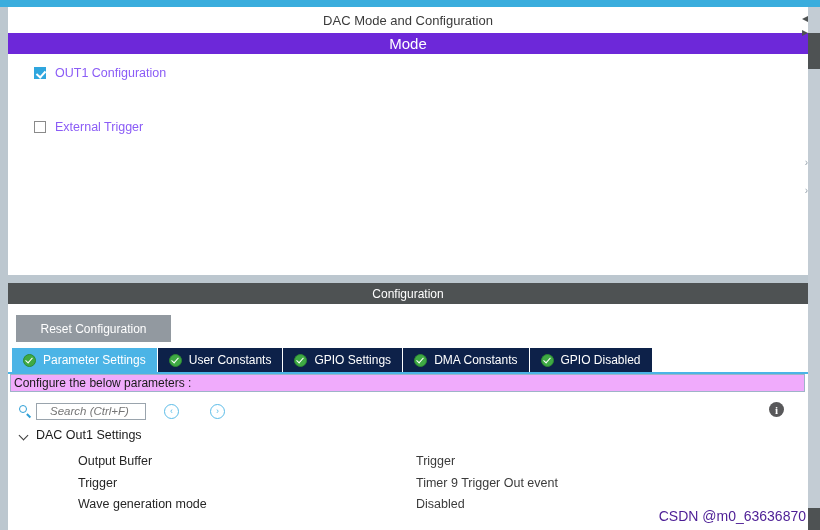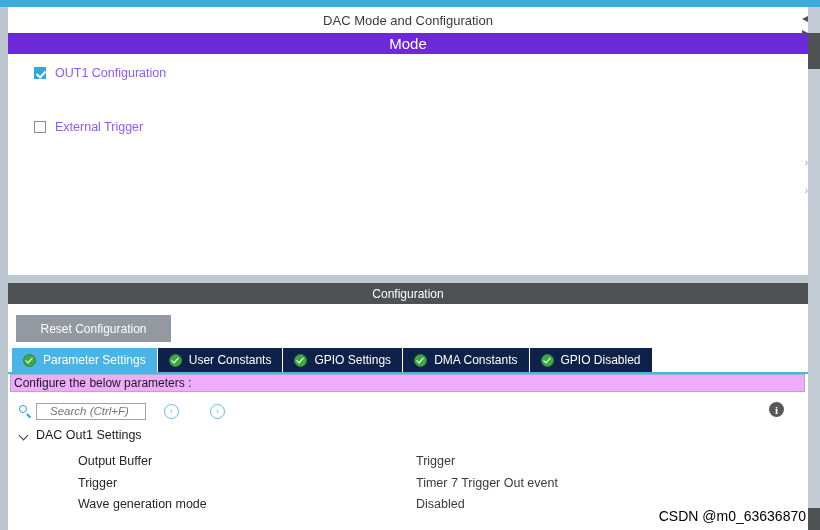--- a/index.html
+++ b/index.html
@@ -193,21 +193,21 @@
   }
   .param-row .pname{position:absolute;left:70px;}
   .param-row .pval{position:absolute;left:408px;color:#3b3b3b;}
   .p0{top:146px;}
   .p1{top:168px;}
   .p2{top:189px;}
 
   
   .watermark{
     position:absolute;right:14px;bottom:6px;
-    color:#000000;font-size:14px;
+    color:#4c1d95;font-size:14px;
     font-family:"Liberation Sans", sans-serif;
     pointer-events:none;
   }
 
   
   .scroll-track{
     position:absolute;right:0;top:7px;width:12px;height:523px;
     background:#c3ccd4;
   }
   .scroll-thumb{
@@ -304,21 +304,21 @@
       <span class="chev"></span>
       <span>DAC Out1 Settings</span>
     </div>
 
     <div class="param-row p0">
       <span class="pname">Output Buffer</span>
       <span class="pval">Trigger</span>
     </div>
     <div class="param-row p1">
       <span class="pname">Trigger</span>
-      <span class="pval">Timer 7 Trigger Out event</span>
+      <span class="pval">Timer 9 Trigger Out event</span>
     </div>
     <div class="param-row p2">
       <span class="pname">Wave generation mode</span>
       <span class="pval">Disabled</span>
     </div>
 
   </div>
 
   <div class="scroll-track">
     <div class="scroll-thumb"></div>

